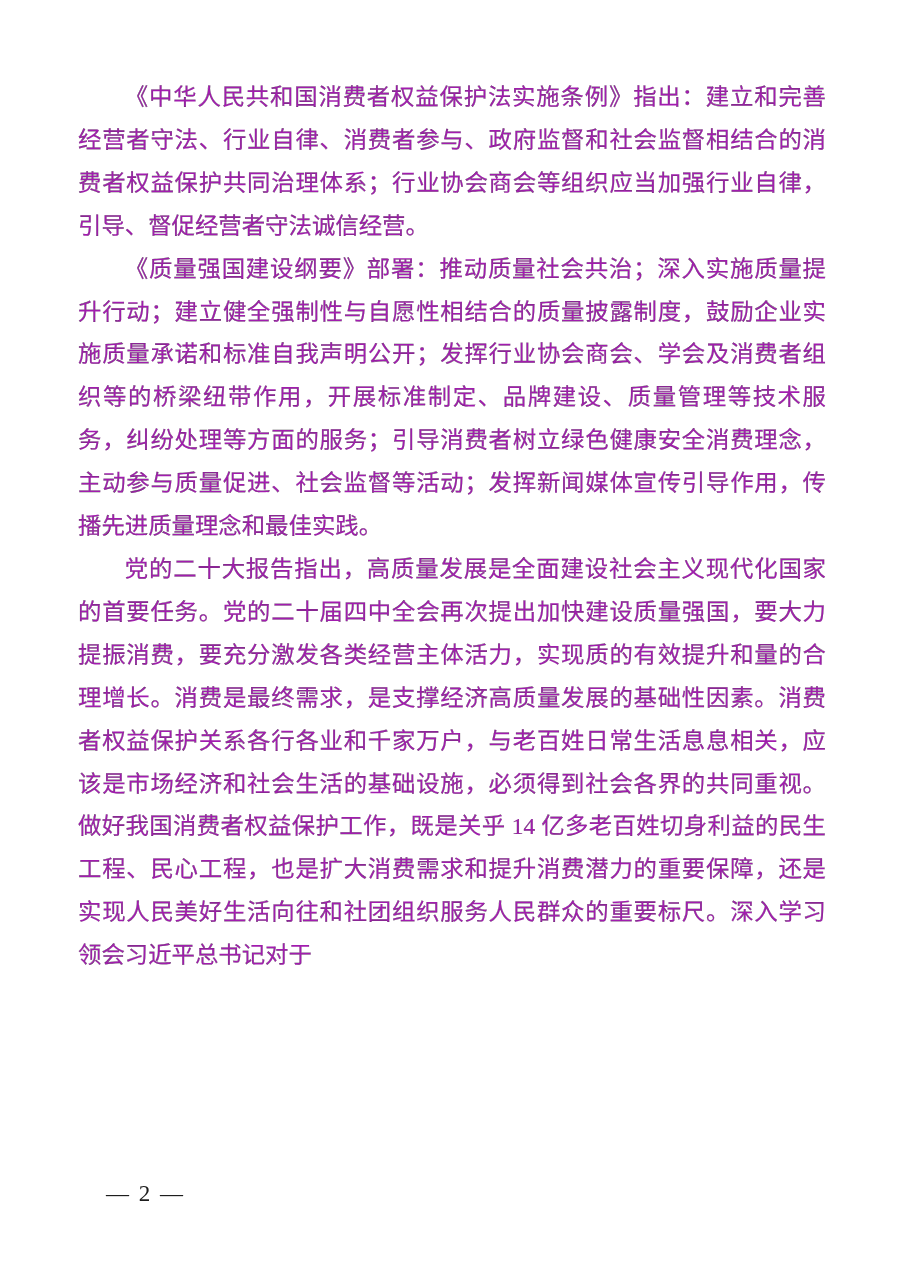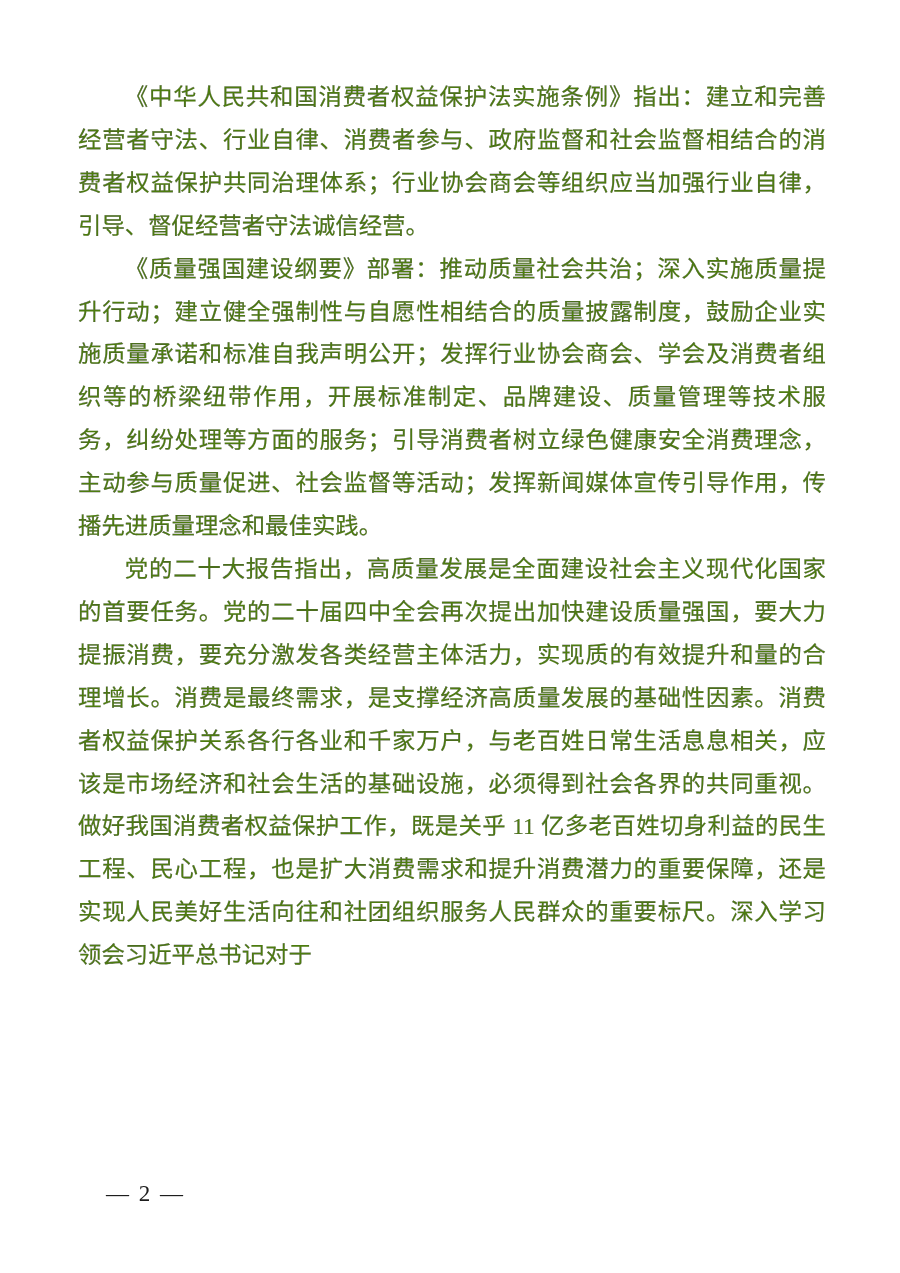--- a/index.html
+++ b/index.html
@@ -25,21 +25,21 @@
   .para {
     margin: 0;
     padding: 0;
     text-indent: 2em;
     font-size: 23.4px;
     line-height: 42.9px;
     text-align: justify;
     text-justify: inter-ideograph;
     letter-spacing: 0;
     word-break: break-all;
-    color: #4d7c0f;
+    color: #a21caf;
     
     font-weight: 400;
     -webkit-text-stroke: 0.2px #444;
   }
   .footer {
     position: absolute;
     left: 106px;
     top: 1181px;
     font-size: 23px;
     line-height: 26px;
@@ -47,16 +47,16 @@
     letter-spacing: 2px;
   }
 </style>
 </head>
 <body>
 
 <div class="page">
   <div class="content">
     <p class="para">《中华人民共和国消费者权益保护法实施条例》指出：建立和完善经营者守法、行业自律、消费者参与、政府监督和社会监督相结合的消费者权益保护共同治理体系；行业协会商会等组织应当加强行业自律，引导、督促经营者守法诚信经营。</p>
     <p class="para">《质量强国建设纲要》部署：推动质量社会共治；深入实施质量提升行动；建立健全强制性与自愿性相结合的质量披露制度，鼓励企业实施质量承诺和标准自我声明公开；发挥行业协会商会、学会及消费者组织等的桥梁纽带作用，开展标准制定、品牌建设、质量管理等技术服务，纠纷处理等方面的服务；引导消费者树立绿色健康安全消费理念，主动参与质量促进、社会监督等活动；发挥新闻媒体宣传引导作用，传播先进质量理念和最佳实践。</p>
-    <p class="para">党的二十大报告指出，高质量发展是全面建设社会主义现代化国家的首要任务。党的二十届四中全会再次提出加快建设质量强国，要大力提振消费，要充分激发各类经营主体活力，实现质的有效提升和量的合理增长。消费是最终需求，是支撑经济高质量发展的基础性因素。消费者权益保护关系各行各业和千家万户，与老百姓日常生活息息相关，应该是市场经济和社会生活的基础设施，必须得到社会各界的共同重视。做好我国消费者权益保护工作，既是关乎 11 亿多老百姓切身利益的民生工程、民心工程，也是扩大消费需求和提升消费潜力的重要保障，还是实现人民美好生活向往和社团组织服务人民群众的重要标尺。深入学习领会习近平总书记对于</p>
+    <p class="para">党的二十大报告指出，高质量发展是全面建设社会主义现代化国家的首要任务。党的二十届四中全会再次提出加快建设质量强国，要大力提振消费，要充分激发各类经营主体活力，实现质的有效提升和量的合理增长。消费是最终需求，是支撑经济高质量发展的基础性因素。消费者权益保护关系各行各业和千家万户，与老百姓日常生活息息相关，应该是市场经济和社会生活的基础设施，必须得到社会各界的共同重视。做好我国消费者权益保护工作，既是关乎 14 亿多老百姓切身利益的民生工程、民心工程，也是扩大消费需求和提升消费潜力的重要保障，还是实现人民美好生活向往和社团组织服务人民群众的重要标尺。深入学习领会习近平总书记对于</p>
   </div>
   <div class="footer">— 2 —</div>
 </div>
 
 </body></html>

